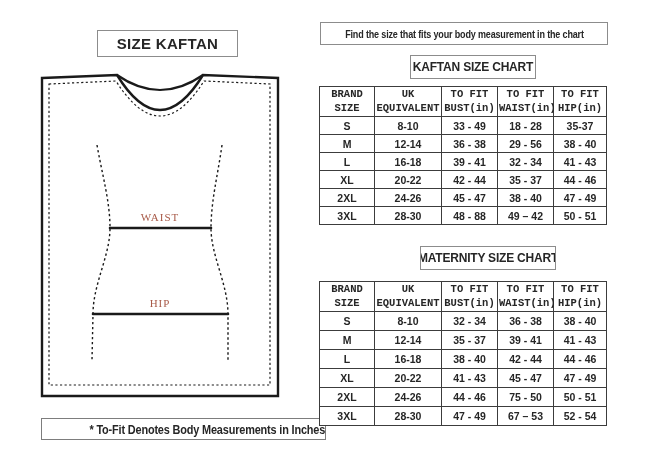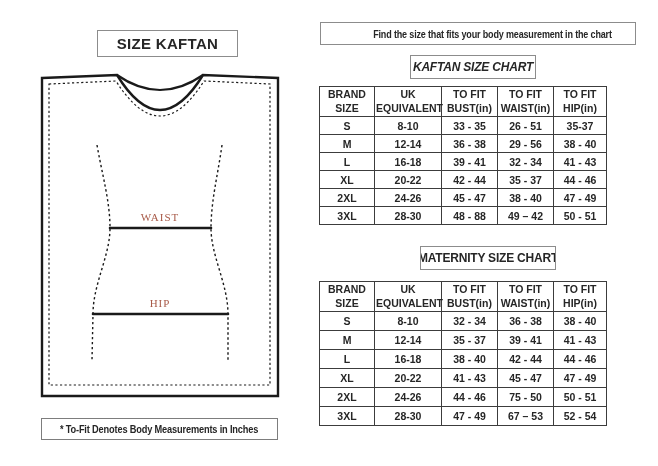--- a/index.html
+++ b/index.html
@@ -15,25 +15,25 @@
   .boxed{
     position:absolute;
     border:1px solid #8c8c8c;
     display:flex;align-items:center;justify-content:center;
     background:#ffffff;
     font-weight:bold;
     white-space:nowrap;
     overflow:hidden;
   }
   .title-box{left:97px;top:30px;width:139px;height:25px;font-size:15px;letter-spacing:.3px;}
-  .banner-box{left:320px;top:22px;width:286px;height:21px;font-size:11px;padding-left:28px;}
+  .banner-box{left:320px;top:22px;width:286px;height:21px;font-size:11px;}
   .banner-box .squeeze{display:inline-block;transform:scaleX(.82);transform-origin:center;letter-spacing:-.2px;}
-  .chart-title-kaftan{left:410px;top:55px;width:124px;height:22px;font-size:12px;letter-spacing:-.2px;font-style:italic;}
+  .chart-title-kaftan{left:410px;top:55px;width:124px;height:22px;font-size:12px;letter-spacing:-.2px;}
   .chart-title-maternity{left:420px;top:246px;width:134px;height:22px;font-size:12px;letter-spacing:-.2px;}
-  .footnote-box{left:41px;top:418px;width:235px;height:20px;font-size:11px;border-color:#7d7d7d;}
+  .footnote-box{left:41px;top:418px;width:235px;height:20px;font-size:13px;border-color:#7d7d7d;padding-left:48px;}
   .footnote-box .squeeze{display:inline-block;transform:scaleX(.84);transform-origin:center;letter-spacing:-.2px;}
 
   table.size-table{
     position:absolute;
     border-collapse:collapse;
     table-layout:fixed;
     width:287px;
     background:#fff;
   }
   .tbl-0{left:319px;top:86px;}
@@ -44,20 +44,21 @@
     text-align:center;
     vertical-align:middle;
     padding:0 1px;
     font-size:10.5px;
     color:#262626;
   }
   table.size-table th{
     white-space:pre-line;
     line-height:1.3;
     height:29px;
+    font-family:Liberation Mono, monospace;
   }
   .tbl-0 td{height:17px;}
   .tbl-1 td{height:18px;}
 
   .diagram-svg{position:absolute;left:38px;top:68px;}
   .diagram-label-text{
     font-family:"Liberation Serif","DejaVu Serif",serif;
     font-size:11px;
     letter-spacing:1px;
   }
@@ -122,22 +123,22 @@
           <th>TO FIT
 WAIST(in)</th>
           <th>TO FIT
 HIP(in)</th>
         </tr>
       </thead>
       <tbody>
         <tr>
           <td>S</td>
           <td>8-10</td>
-          <td>33 - 35</td>
-          <td>26 - 51</td>
+          <td>33 - 49</td>
+          <td>18 - 28</td>
           <td>35-37</td>
         </tr>
         <tr>
           <td>M</td>
           <td>12-14</td>
           <td>36 - 38</td>
           <td>29 - 56</td>
           <td>38 - 40</td>
         </tr>
         <tr>

